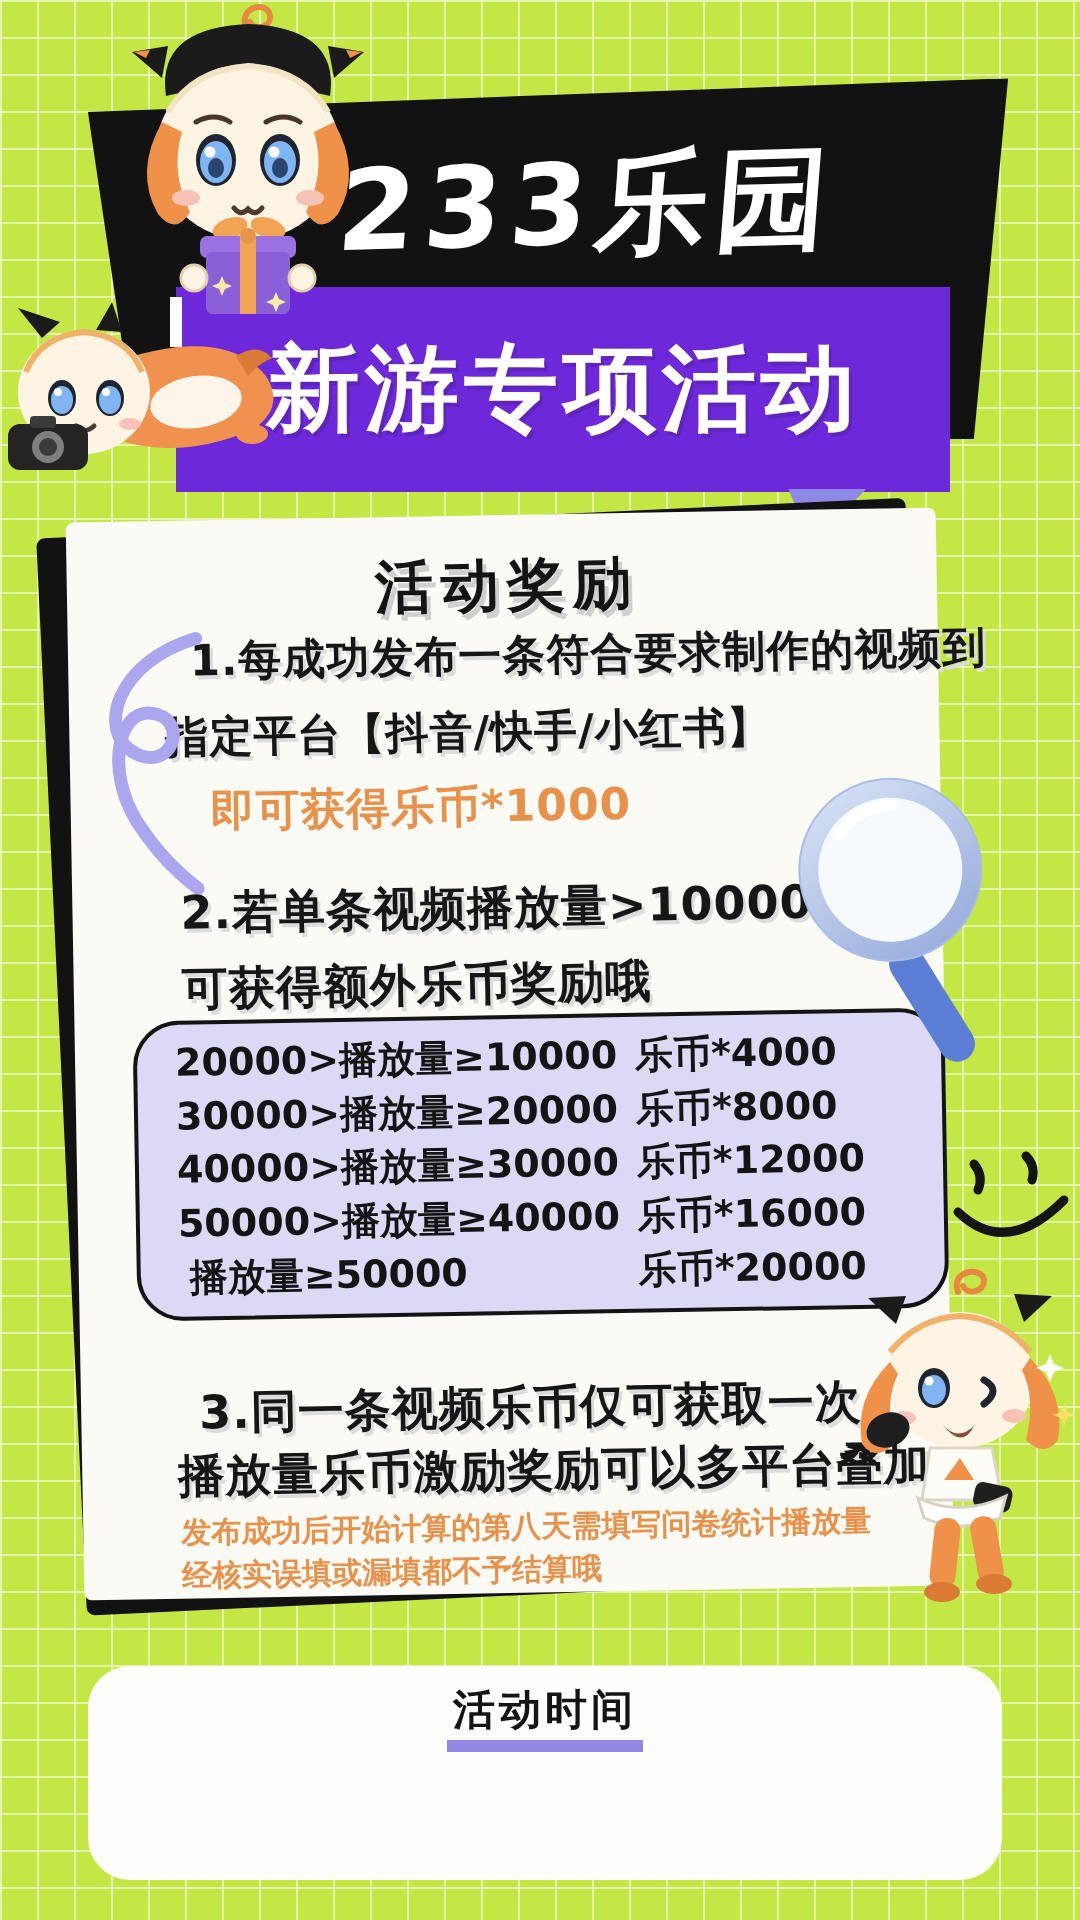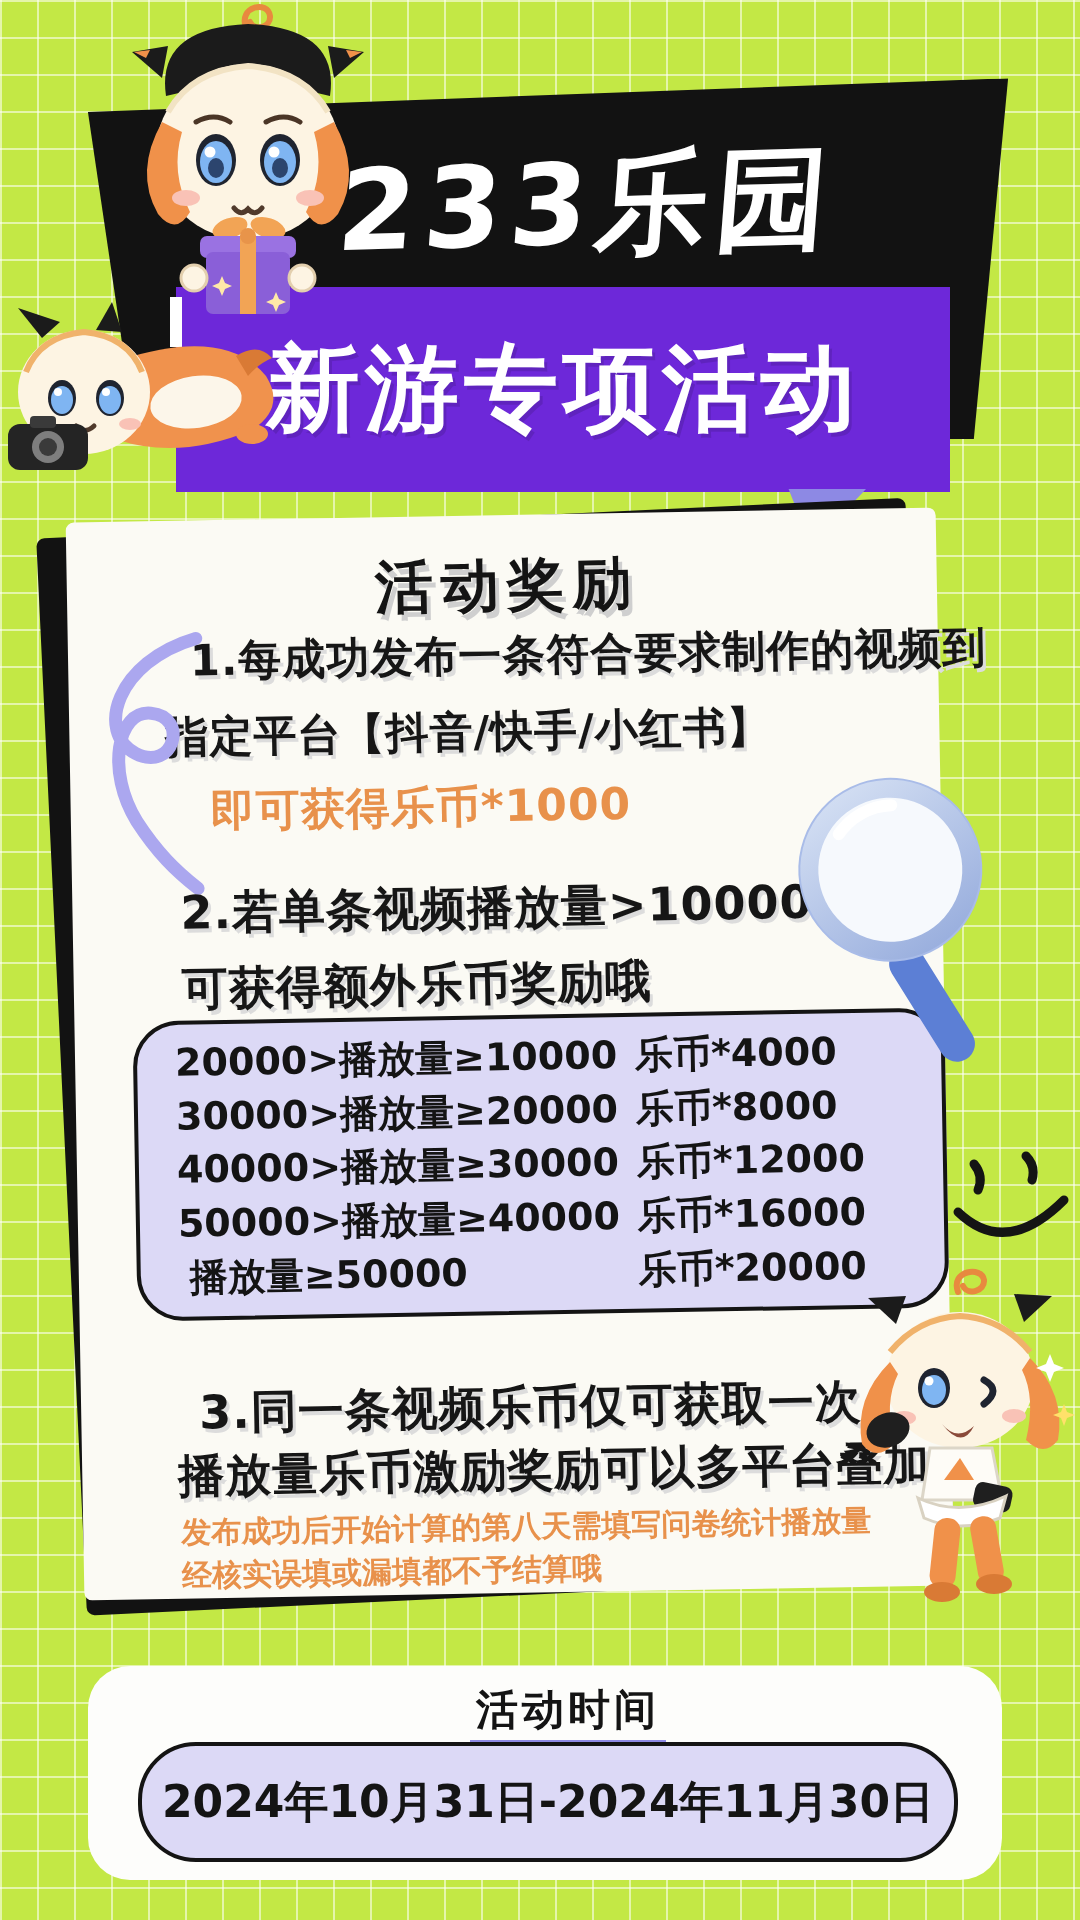--- a/index.html
+++ b/index.html
@@ -83,21 +83,21 @@
   .note{color:#e8914b;font-weight:900;font-size:30px;letter-spacing:0;}
   .note1{left:98px;top:992px;}
   .note2{left:98px;top:1035px;}
 
   
   .schedule-card{
     left:88px;top:1666px;width:914px;height:214px;background:#fdfdfb;
     border-radius:42px;
   }
   .schedule-heading{
-    left:0;top:16px;width:100%;text-align:center;padding-left:23px;
+    left:0;top:16px;width:100%;text-align:center;
   }
   .schedule-heading span{
     display:inline-block;color:#141414;font-size:42px;font-weight:900;
     letter-spacing:4px;box-shadow:0 12px 0 #8d89e4;padding:0 6px 2px 6px;
   }
   .date-pill{
     left:50px;top:76px;width:812px;height:112px;background:#dcd9f6;
     border:4px solid #141414;border-radius:58px;
     display:flex;align-items:center;justify-content:center;
   }
@@ -282,16 +282,13 @@
     <rect x="132" y="250" width="26" height="68" rx="12" fill="#f0914a" transform="rotate(-10 145 284)"></rect>
     <ellipse cx="100" cy="326" rx="18" ry="10" fill="#d97a35"></ellipse>
     <ellipse cx="152" cy="318" rx="18" ry="10" fill="#d97a35"></ellipse>
   </svg>
 </div>
 
 <div class="abs schedule-card">
   <div class="abs schedule-heading">
     <span>活动时间</span>
   </div>
-  <div class="abs date-pill">
-    <span class="date-text">2024年10月31日-2024年11月30日</span>
-  </div>
 </div>
 
 </body></html>

